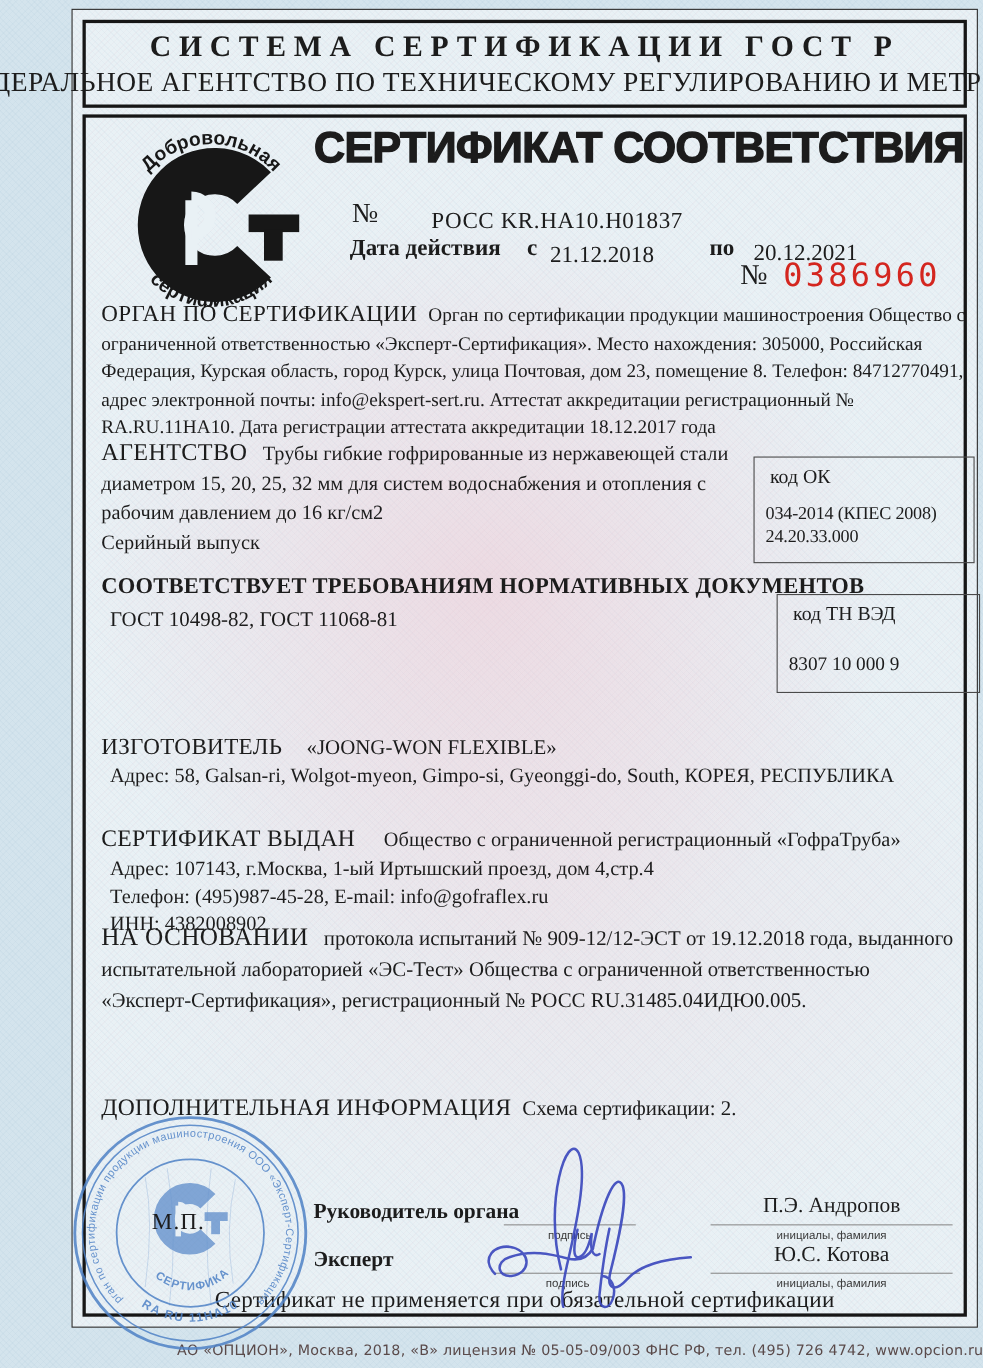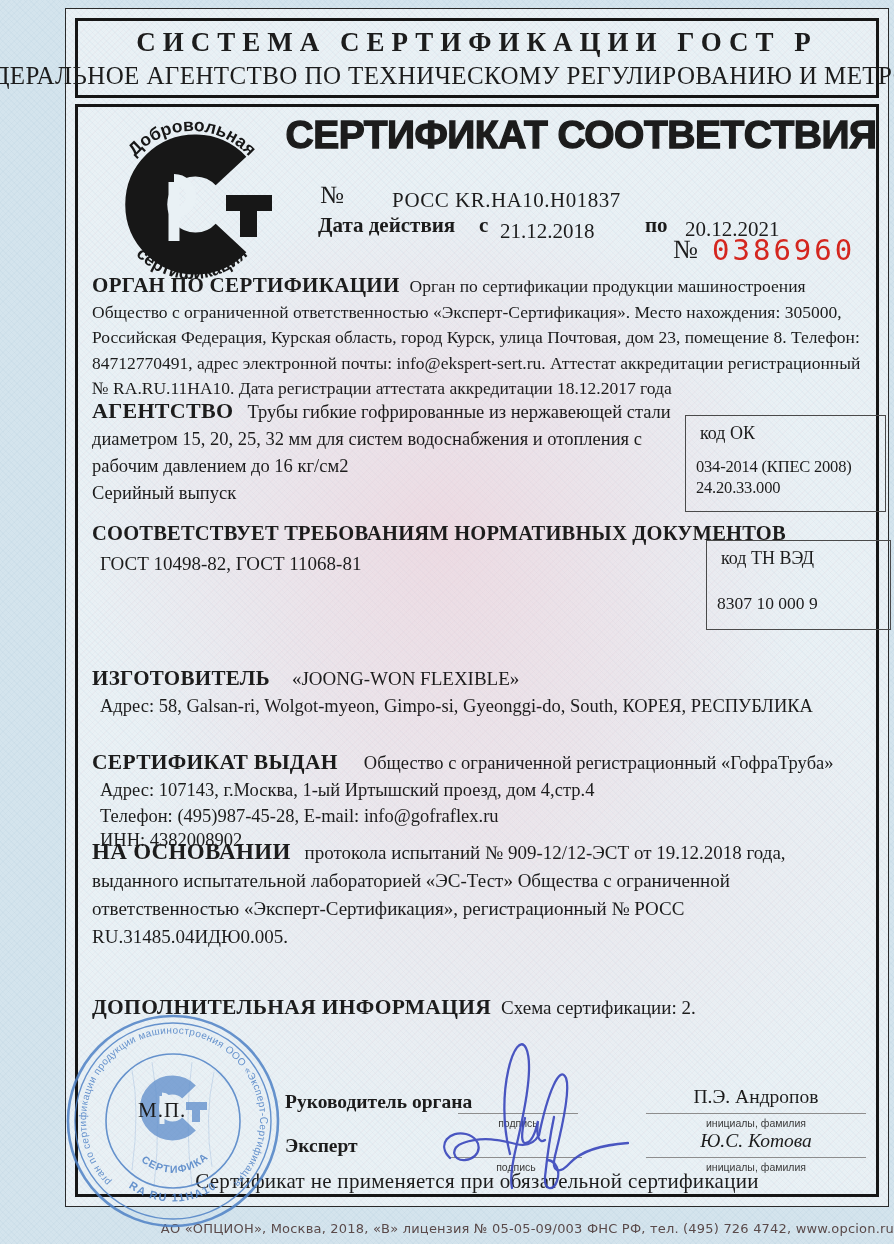--- a/index.html
+++ b/index.html
@@ -47,21 +47,21 @@
   .cert-no-label{ left:242px; top:74px; font-size:25px; }
   .cert-no-value{ left:314px; top:81px; font-size:21px; letter-spacing:0.5px; }
   .validity-label{ left:240px; top:106px; font-size:21px; font-weight:bold; }
   .validity-c{ left:401px; top:106px; font-size:21px; font-weight:bold; }
   .validity-from{ left:422px; top:112px; font-size:21px; }
   .validity-po{ left:567px; top:106px; font-size:21px; font-weight:bold; }
   .validity-to{ left:607px; top:110px; font-size:21px; }
   .serial-label{ left:595px; top:128px; font-size:26px; }
   .serial-value{ left:634px; top:126px; font-family:"DejaVu Sans Mono", monospace; font-size:29px; letter-spacing:3px; }
 
-  .section-heading-inline{ font-size:21px; font-weight:bold; letter-spacing:0.3px; }
+  .section-heading-inline{ font-size:21px; font-weight:normal; letter-spacing:0.3px; }
   .body-text{ font-size:17.5px; line-height:25.5px; }
 
   .organ-block{ left:14px; top:166px; width:786px; }
   .organ-block .section-heading-inline{ margin-right:10px; }
 
   .product-block{ left:14px; top:290px; width:596px; font-size:18.5px; line-height:27px; }
   .product-block .section-heading-inline{ margin-right:14px; font-size:22px; }
   .serial-issue{ display:block; }
   .code-box{
     border:1.3px solid #4a4a4a; background:transparent;
@@ -101,21 +101,21 @@
   .sig-line1{ left:380px; top:1006px; width:120px; }
   .sig-line2{ left:372px; top:1050px; width:132px; }
   .name-line1{ left:568px; top:1006px; width:220px; }
   .name-line2{ left:568px; top:1050px; width:220px; }
   .caption{ font-family:"Liberation Sans", sans-serif; font-size:10.5px; color:#3a3a3a; text-align:center; }
   .cap-sig1{ left:380px; top:1010px; width:120px; }
   .cap-sig2{ left:372px; top:1054px; width:132px; }
   .cap-name1{ left:568px; top:1010px; width:220px; }
   .cap-name2{ left:568px; top:1054px; width:220px; }
   .sig-name1{ left:568px; top:979px; width:220px; text-align:center; font-size:19.5px; }
-  .sig-name2{ left:568px; top:1023px; width:220px; text-align:center; font-size:19.5px;font-style:italic; }
+  .sig-name2{ left:568px; top:1023px; width:220px; text-align:center; font-size:19.5px; }
   .footer-note{ left:0; top:1062px; width:100%; text-align:center; font-size:21px; letter-spacing:0.3px; }
 
   .stamp-svg{ left:-16px; top:903px; z-index:2; }
   .sig-svg{ left:350px; top:915px; z-index:2; pointer-events:none; }
   .logo-svg{ left:10px; top:2px; }
 
   .print-info{
     position:absolute; left:0; top:1221px; width:100%; text-align:right;
     font-family:"DejaVu Sans", sans-serif; font-size:13px; color:#5a4a4a; letter-spacing:0.2px;
   }

